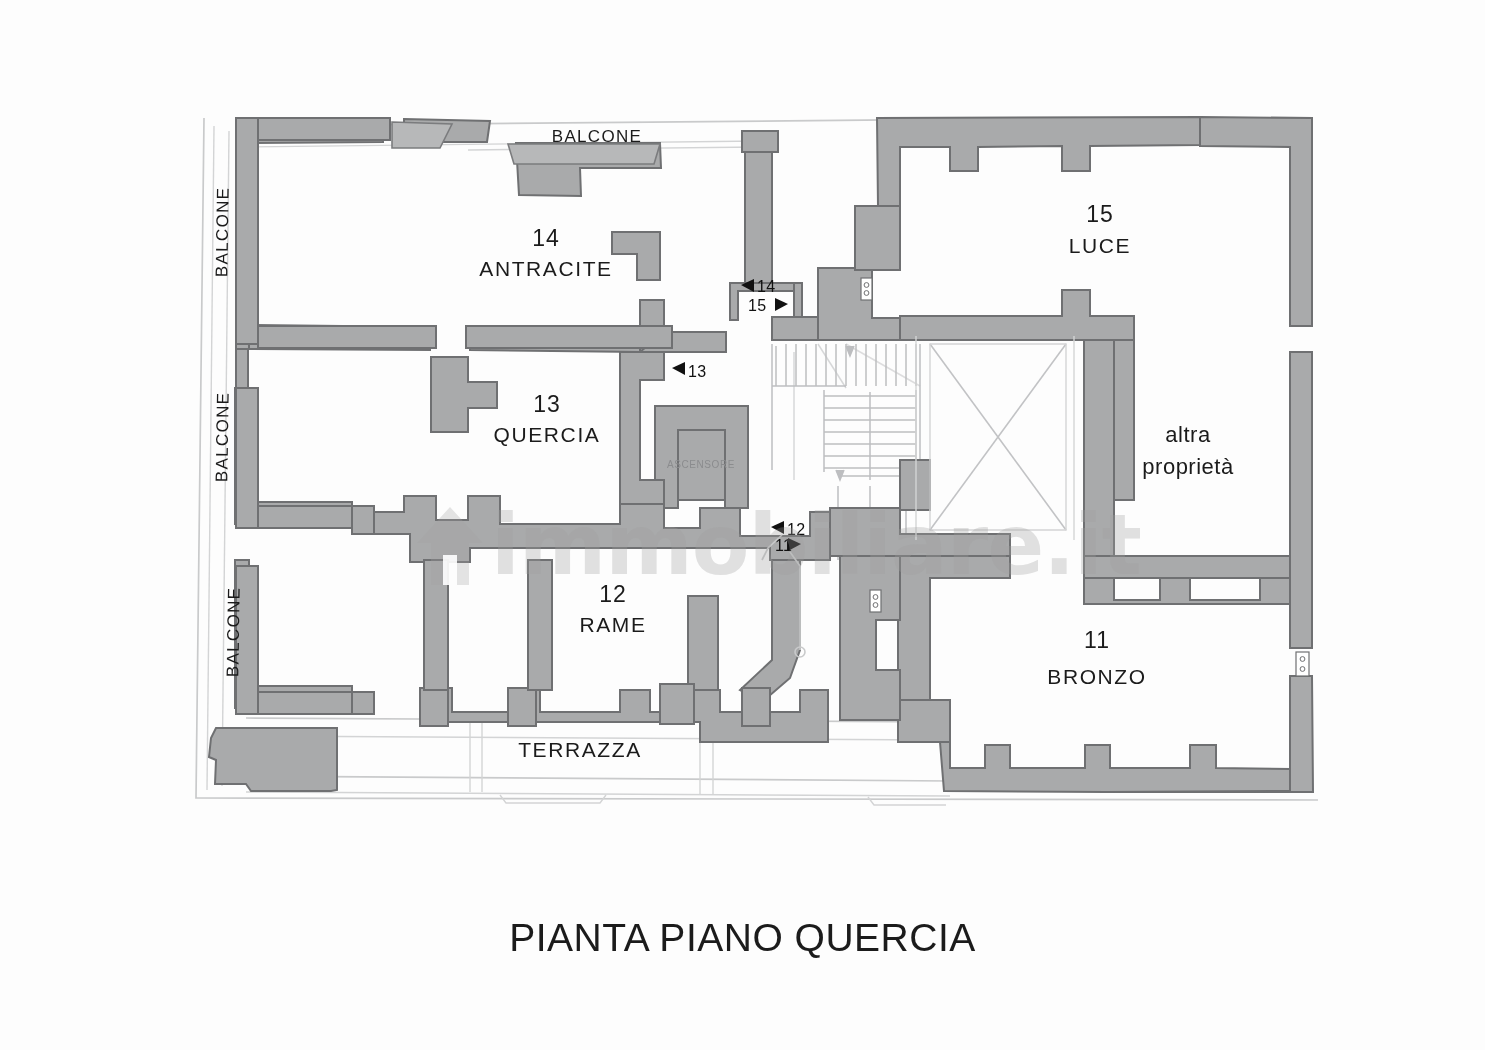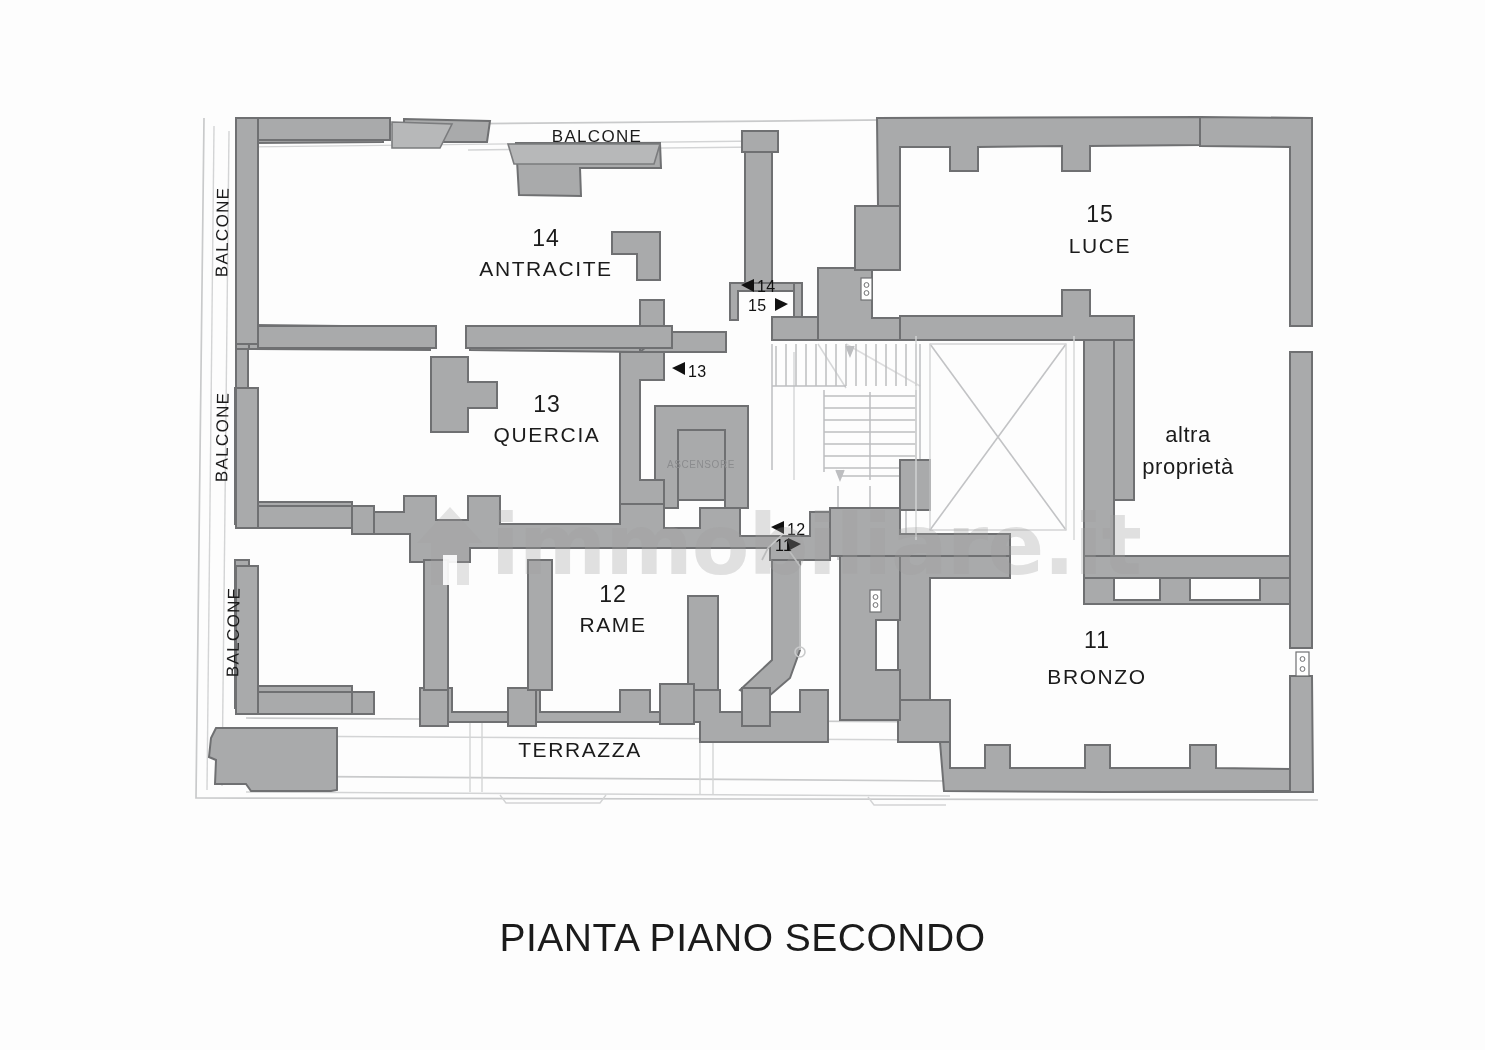--- a/index.html
+++ b/index.html
@@ -380,16 +380,16 @@
     </svg>
 
     <div class="watermark">
       <svg class="wm-house" width="70" height="86" viewBox="0 0 70 86">
         <path d="M35 4 L68 40 L54 40 L54 82 L16 82 L16 40 L2 40 Z" fill="rgba(160,160,160,0.28)"></path>
         <rect x="28" y="52" width="14" height="30" fill="rgba(255,255,255,0.9)"></rect>
       </svg>
       <div class="watermark-text" style="padding-left:76px;">immobiliare.it</div>
     </div>
 
-    <div class="caption">PIANTA PIANO SECONDO</div>
+    <div class="caption">PIANTA PIANO QUERCIA</div>
 
   </div>
 </div>
 
 </body></html>

